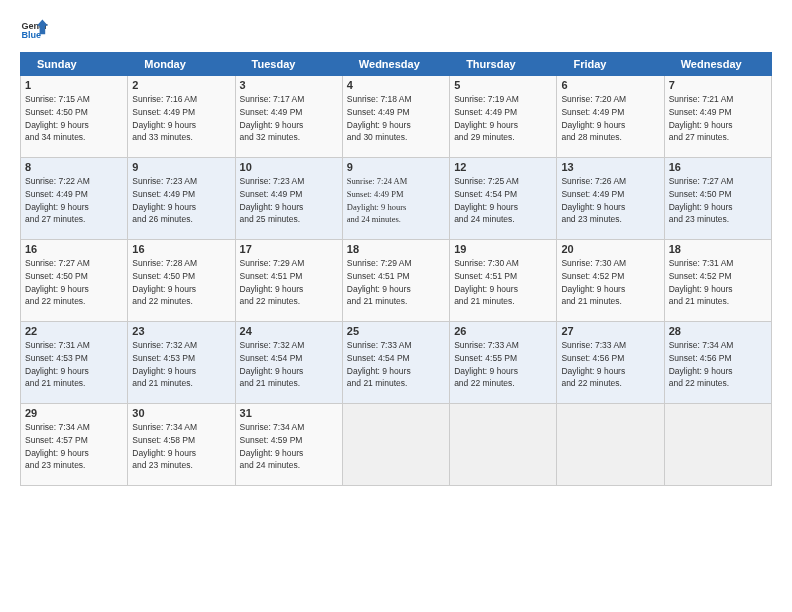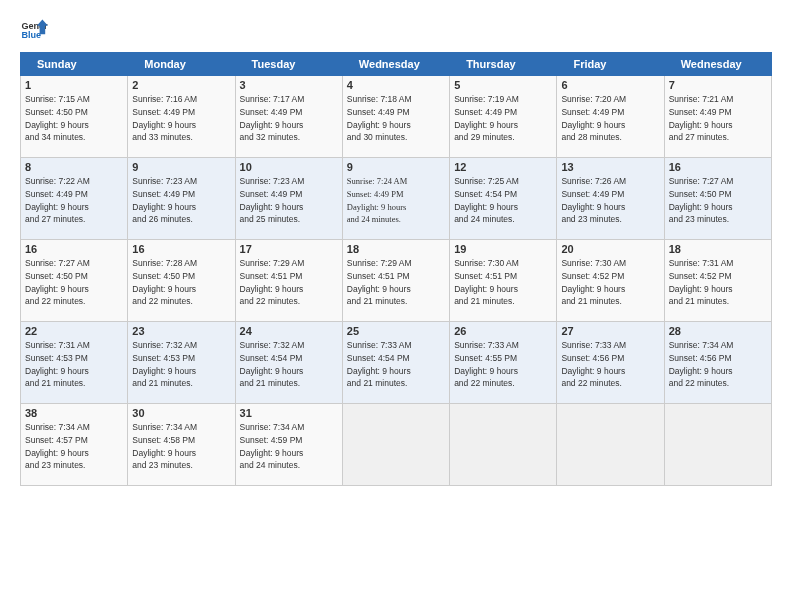--- a/index.html
+++ b/index.html
@@ -239,21 +239,21 @@
           <td><span class="day-num">27</span><span class="day-info" style="white-space: pre-line;">Sunrise: 7:33 AM
 Sunset: 4:56 PM
 Daylight: 9 hours
 and 22 minutes.</span></td>
           <td><span class="day-num">28</span><span class="day-info" style="white-space: pre-line;">Sunrise: 7:34 AM
 Sunset: 4:56 PM
 Daylight: 9 hours
 and 22 minutes.</span></td>
         </tr>
         <tr>
-          <td><span class="day-num">38</span><span class="day-info" style="white-space: pre-line;">Sunrise: 7:34 AM
+          <td><span class="day-num">29</span><span class="day-info" style="white-space: pre-line;">Sunrise: 7:34 AM
 Sunset: 4:57 PM
 Daylight: 9 hours
 and 23 minutes.</span></td>
           <td><span class="day-num">30</span><span class="day-info" style="white-space: pre-line;">Sunrise: 7:34 AM
 Sunset: 4:58 PM
 Daylight: 9 hours
 and 23 minutes.</span></td>
           <td><span class="day-num">31</span><span class="day-info" style="white-space: pre-line;">Sunrise: 7:34 AM
 Sunset: 4:59 PM
 Daylight: 9 hours

